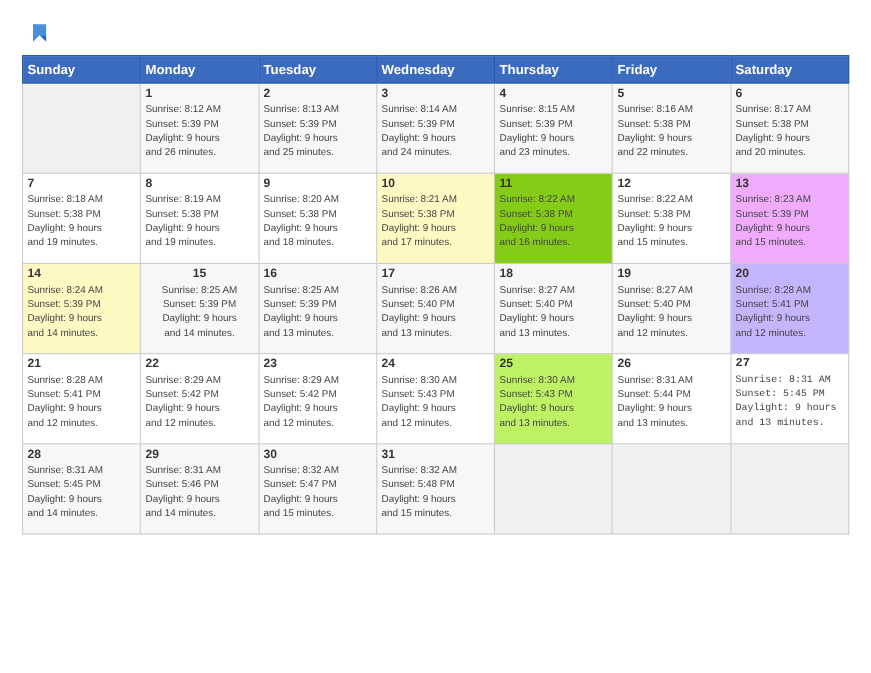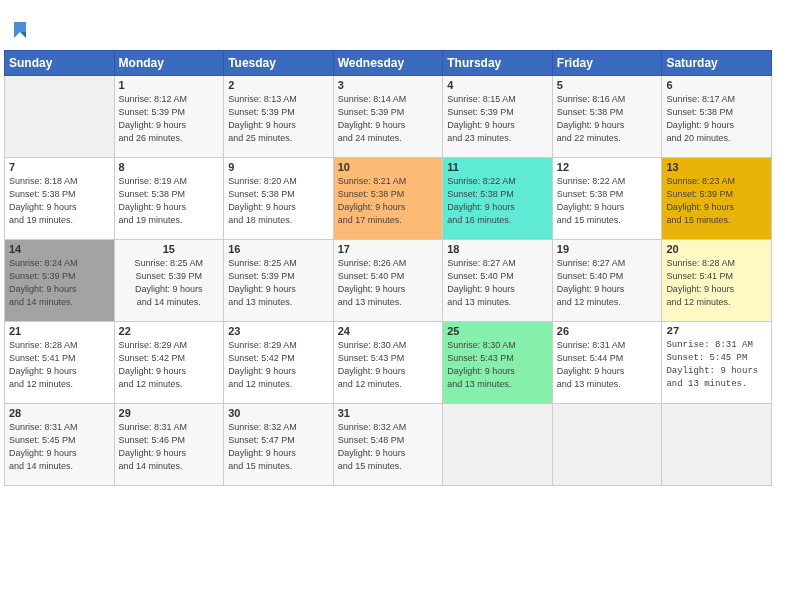--- a/index.html
+++ b/index.html
@@ -6,21 +6,21 @@
     body {
       width: 792px;
       height: 612px;
       background: #fff;
       font-family: Arial, sans-serif;
       overflow: hidden;
     }
     .page {
       width: 792px;
       height: 612px;
-      padding: 18px 20px 10px 4px;
+      padding: 18px 20px 10px 20px;
     }
     .header {
       display: flex;
       justify-content: space-between;
       align-items: flex-start;
       margin-bottom: 10px;
     }
     .logo {
       display: flex;
       flex-direction: column;
@@ -154,39 +154,39 @@
             <div class="day-info">Sunrise: 8:18 AM<br>Sunset: 5:38 PM<br>Daylight: 9 hours<br>and 19 minutes.</div>
           </td>
           <td style="background: rgb(255, 255, 255);">
             <span class="day-num">8</span>
             <div class="day-info">Sunrise: 8:19 AM<br>Sunset: 5:38 PM<br>Daylight: 9 hours<br>and 19 minutes.</div>
           </td>
           <td style="background: rgb(255, 255, 255);">
             <span class="day-num">9</span>
             <div class="day-info">Sunrise: 8:20 AM<br>Sunset: 5:38 PM<br>Daylight: 9 hours<br>and 18 minutes.</div>
           </td>
-          <td style="background: #fdba74;">
+          <td style="background: #fef9c3;">
             <span class="day-num">10</span>
             <div class="day-info">Sunrise: 8:21 AM<br>Sunset: 5:38 PM<br>Daylight: 9 hours<br>and 17 minutes.</div>
           </td>
-          <td style="background: #5eead4;">
+          <td style="background: #84cc16;">
             <span class="day-num">11</span>
             <div class="day-info">Sunrise: 8:22 AM<br>Sunset: 5:38 PM<br>Daylight: 9 hours<br>and 16 minutes.</div>
           </td>
           <td style="background: rgb(255, 255, 255);">
             <span class="day-num">12</span>
             <div class="day-info">Sunrise: 8:22 AM<br>Sunset: 5:38 PM<br>Daylight: 9 hours<br>and 15 minutes.</div>
           </td>
-          <td style="background: #eab308;">
+          <td style="background: #f0abfc;">
             <span class="day-num">13</span>
             <div class="day-info">Sunrise: 8:23 AM<br>Sunset: 5:39 PM<br>Daylight: 9 hours<br>and 15 minutes.</div>
           </td>
         </tr>
         <tr>
-          <td style="background: #a3a3a3;">
+          <td style="background: #fef9c3;">
             <span class="day-num">14</span>
             <div class="day-info">Sunrise: 8:24 AM<br>Sunset: 5:39 PM<br>Daylight: 9 hours<br>and 14 minutes.</div>
           </td>
           <td style="background: rgb(247, 247, 247); text-align: center;">
             <span class="day-num">15</span>
             <div class="day-info">Sunrise: 8:25 AM<br>Sunset: 5:39 PM<br>Daylight: 9 hours<br>and 14 minutes.</div>
           </td>
           <td style="background: rgb(247, 247, 247);">
             <span class="day-num">16</span>
             <div class="day-info">Sunrise: 8:25 AM<br>Sunset: 5:39 PM<br>Daylight: 9 hours<br>and 13 minutes.</div>
@@ -196,21 +196,21 @@
             <div class="day-info">Sunrise: 8:26 AM<br>Sunset: 5:40 PM<br>Daylight: 9 hours<br>and 13 minutes.</div>
           </td>
           <td style="background: rgb(247, 247, 247);">
             <span class="day-num">18</span>
             <div class="day-info">Sunrise: 8:27 AM<br>Sunset: 5:40 PM<br>Daylight: 9 hours<br>and 13 minutes.</div>
           </td>
           <td style="background: rgb(247, 247, 247);">
             <span class="day-num">19</span>
             <div class="day-info">Sunrise: 8:27 AM<br>Sunset: 5:40 PM<br>Daylight: 9 hours<br>and 12 minutes.</div>
           </td>
-          <td style="background: #fef9c3;">
+          <td style="background: #c4b5fd;">
             <span class="day-num">20</span>
             <div class="day-info">Sunrise: 8:28 AM<br>Sunset: 5:41 PM<br>Daylight: 9 hours<br>and 12 minutes.</div>
           </td>
         </tr>
         <tr>
           <td style="background: rgb(255, 255, 255);">
             <span class="day-num">21</span>
             <div class="day-info">Sunrise: 8:28 AM<br>Sunset: 5:41 PM<br>Daylight: 9 hours<br>and 12 minutes.</div>
           </td>
           <td style="background: rgb(255, 255, 255);">
@@ -218,21 +218,21 @@
             <div class="day-info">Sunrise: 8:29 AM<br>Sunset: 5:42 PM<br>Daylight: 9 hours<br>and 12 minutes.</div>
           </td>
           <td style="background: rgb(255, 255, 255);">
             <span class="day-num">23</span>
             <div class="day-info">Sunrise: 8:29 AM<br>Sunset: 5:42 PM<br>Daylight: 9 hours<br>and 12 minutes.</div>
           </td>
           <td style="background: rgb(255, 255, 255);">
             <span class="day-num">24</span>
             <div class="day-info">Sunrise: 8:30 AM<br>Sunset: 5:43 PM<br>Daylight: 9 hours<br>and 12 minutes.</div>
           </td>
-          <td style="background: #86efac;">
+          <td style="background: #bef264;">
             <span class="day-num">25</span>
             <div class="day-info">Sunrise: 8:30 AM<br>Sunset: 5:43 PM<br>Daylight: 9 hours<br>and 13 minutes.</div>
           </td>
           <td style="background: rgb(255, 255, 255);">
             <span class="day-num">26</span>
             <div class="day-info">Sunrise: 8:31 AM<br>Sunset: 5:44 PM<br>Daylight: 9 hours<br>and 13 minutes.</div>
           </td>
           <td style="background: rgb(255, 255, 255); font-family: Liberation Mono, monospace;">
             <span class="day-num">27</span>
             <div class="day-info">Sunrise: 8:31 AM<br>Sunset: 5:45 PM<br>Daylight: 9 hours<br>and 13 minutes.</div>

